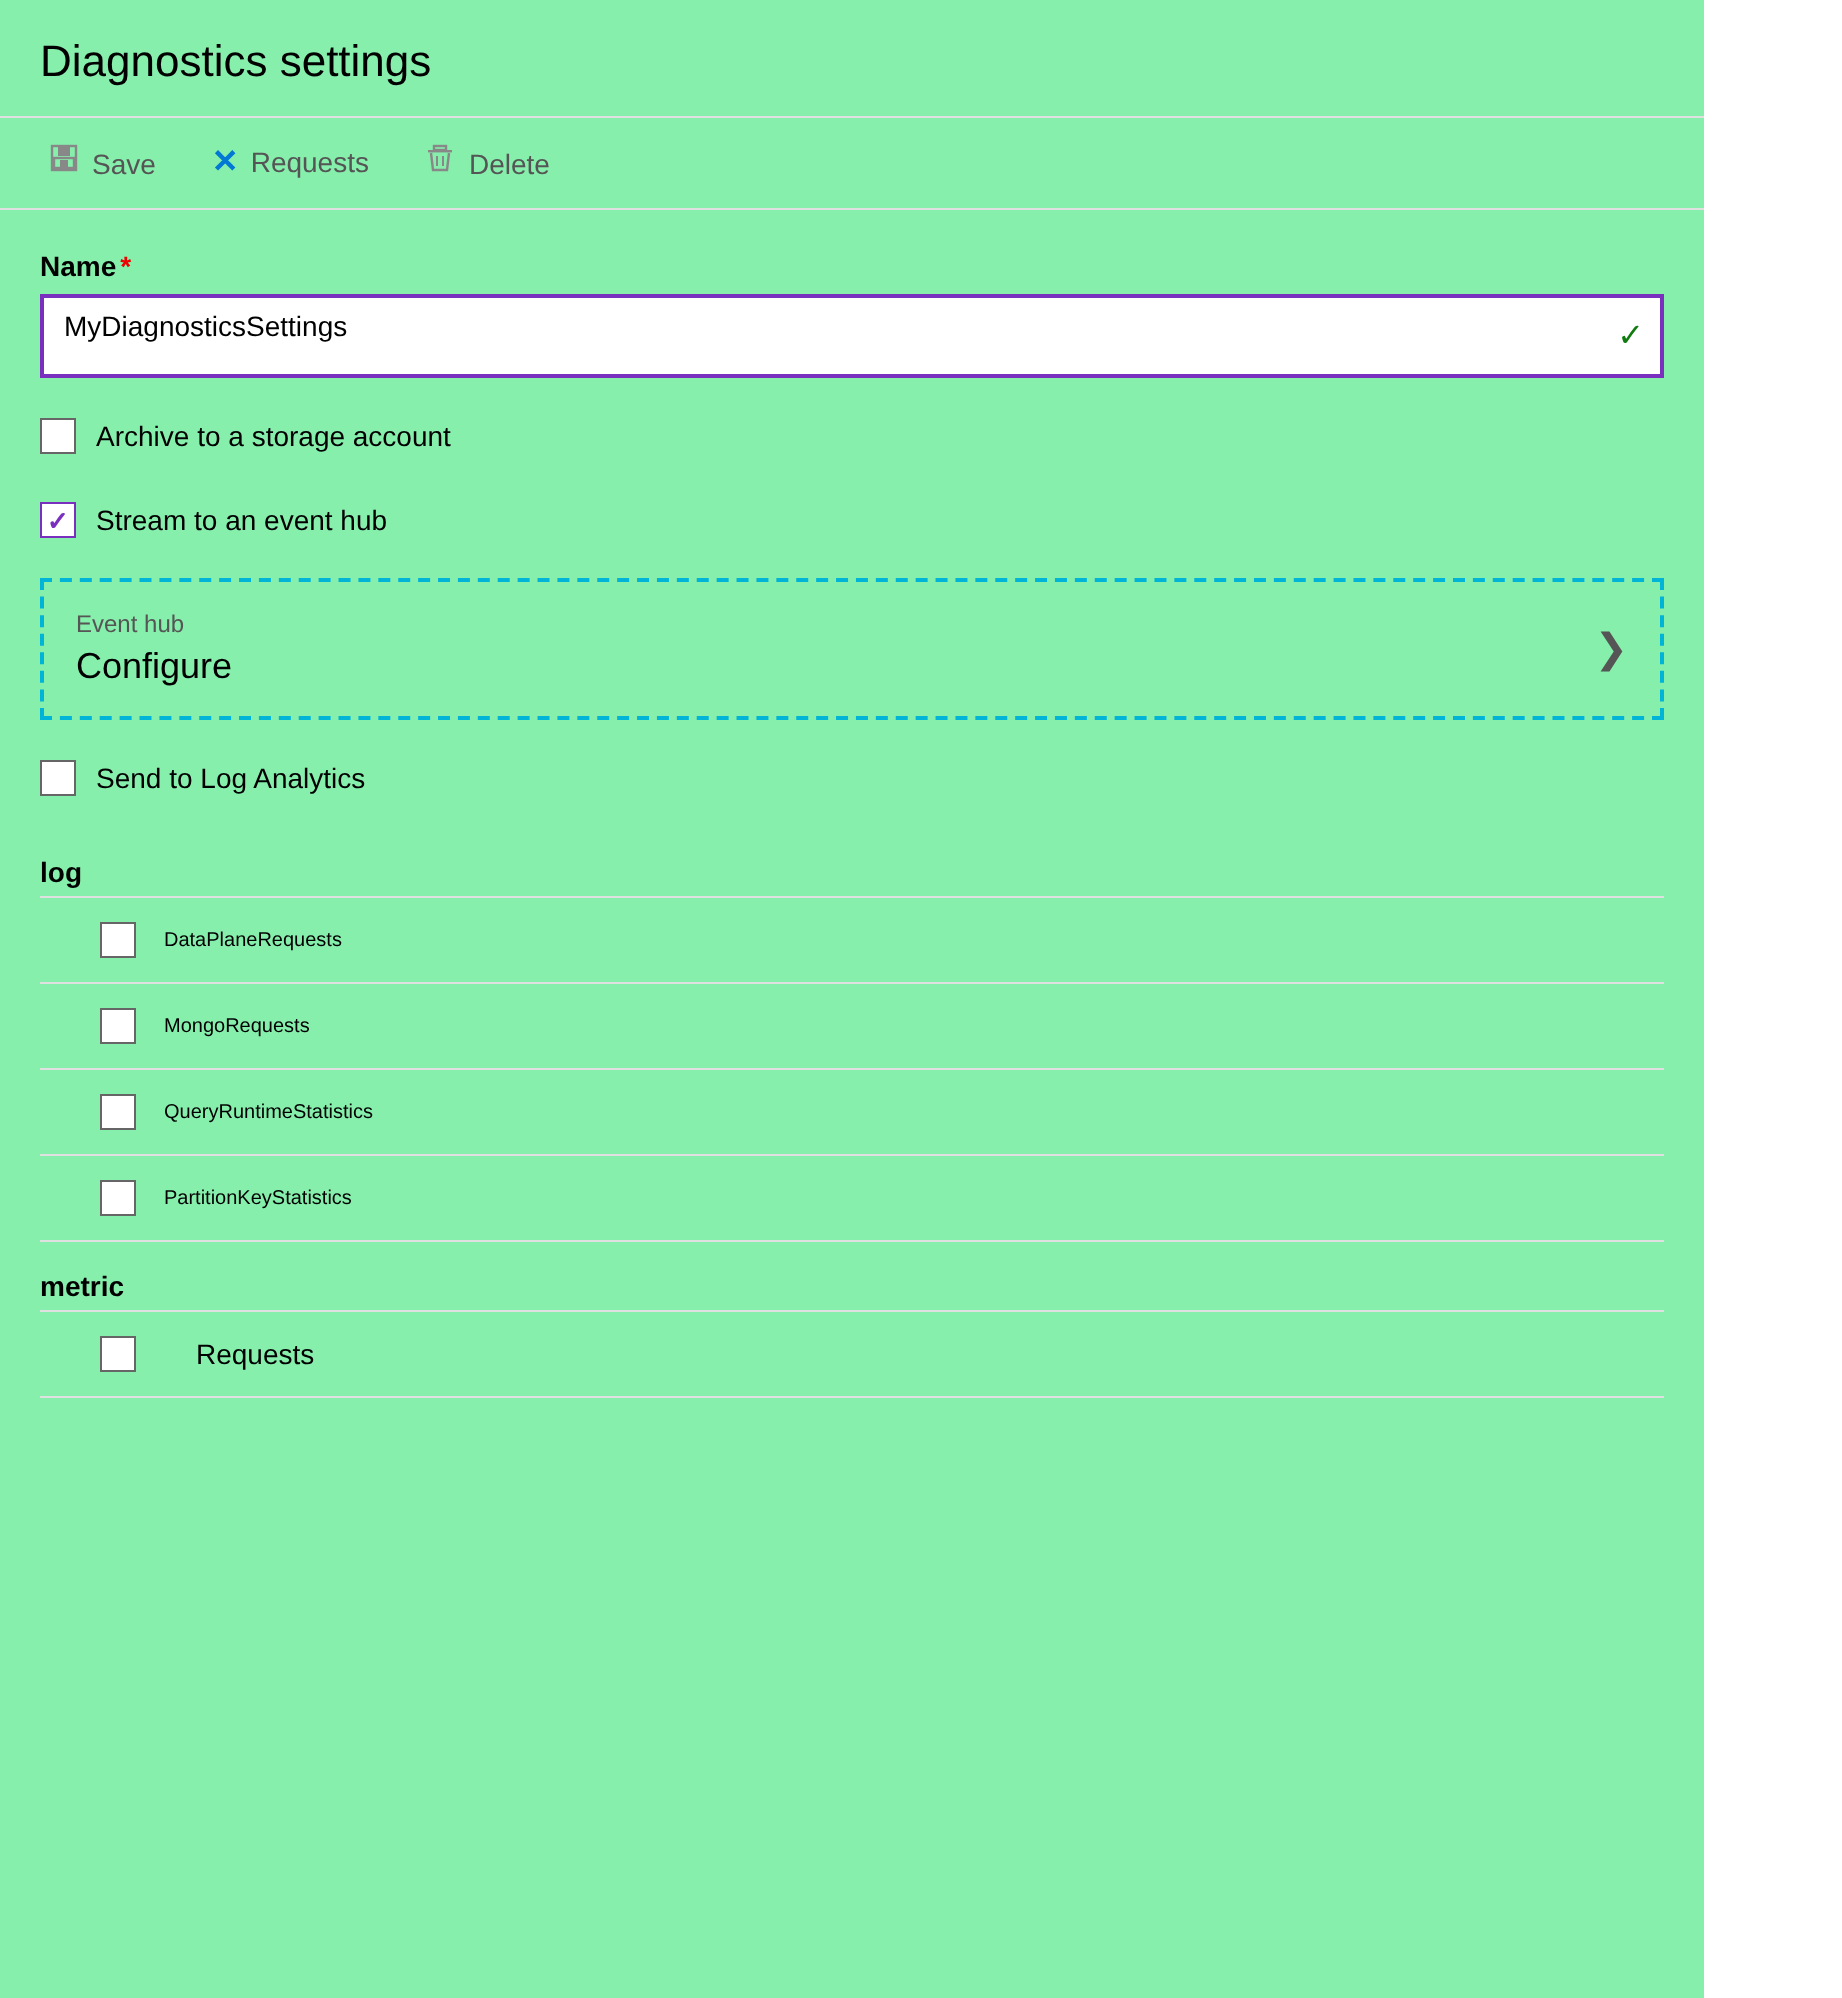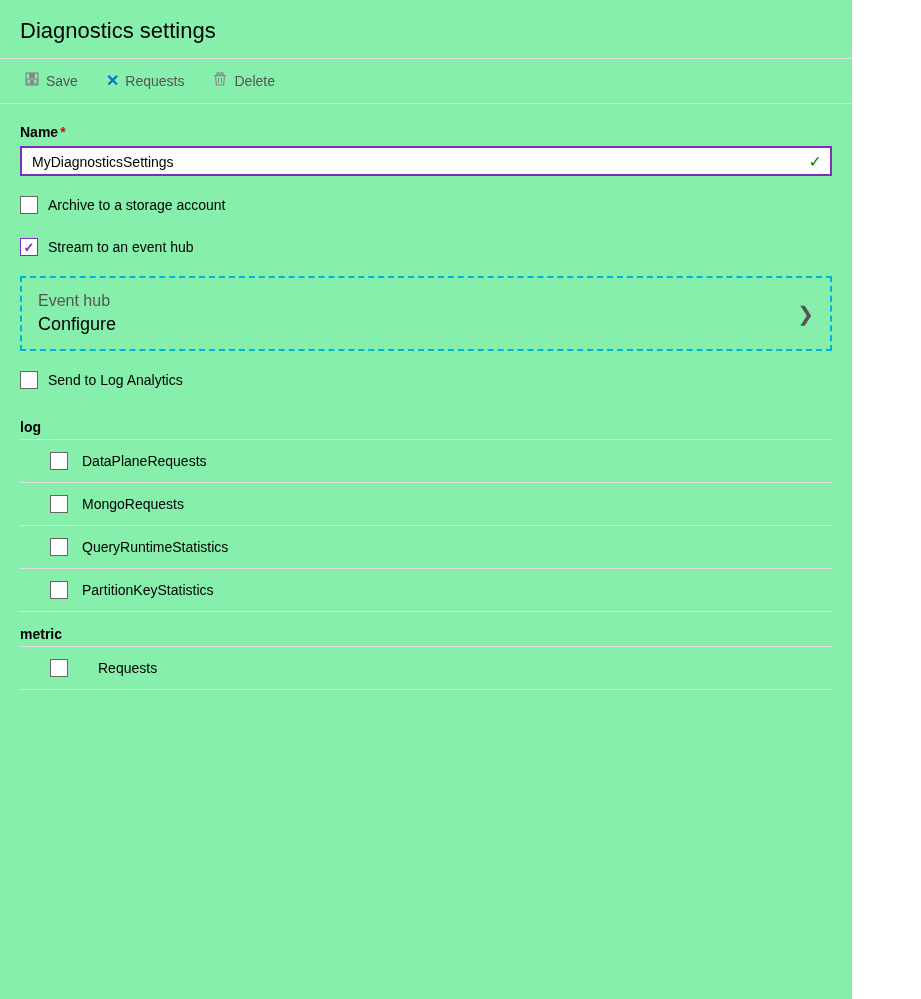--- a/index.html
+++ b/index.html
@@ -77,21 +77,21 @@
     }
 
     .name-input-wrapper {
       position: relative;
       margin-bottom: 20px;
     }
 
     .name-input {
       width: 100%;
       border: 2px solid #7b2fbf;
-      padding: 6px 30px 4px 10px;
+      padding: 6px 30px 16px 10px;
       font-size: 14px;
       outline: none;
       color: #000;
     }
 
     .input-check-icon {
       position: absolute;
       right: 10px;
       top: 50%;
       transform: translateY(-50%);
@@ -141,21 +141,21 @@
       border: 2px dashed #00b4d8;
       padding: 14px 16px;
       margin: 10px 0 20px 0;
       display: flex;
       align-items: center;
       justify-content: space-between;
       cursor: pointer;
     }
 
     .event-hub-card-left .card-title {
-      font-size: 16px;
+      font-size: 12px;
       color: #555;
       margin-bottom: 4px;
     }
 
     .event-hub-card-left .card-value {
       font-size: 18px;
       font-weight: 400;
       color: #000;
     }
 
@@ -170,21 +170,21 @@
       color: #000;
       padding: 14px 0 4px 0;
     }
 
     .log-item {
       display: flex;
       align-items: center;
       gap: 14px;
       padding: 12px 0 12px 30px;
       border-bottom: 1px solid #e0e0e0;
-      font-size: 14px;
+      font-size: 10px;
       color: #000;
     }
 
     .log-item:first-child {
       border-top: 1px solid #e0e0e0;
     }
 
     .metric-section-header {
       font-size: 14px;
       font-weight: 600;

